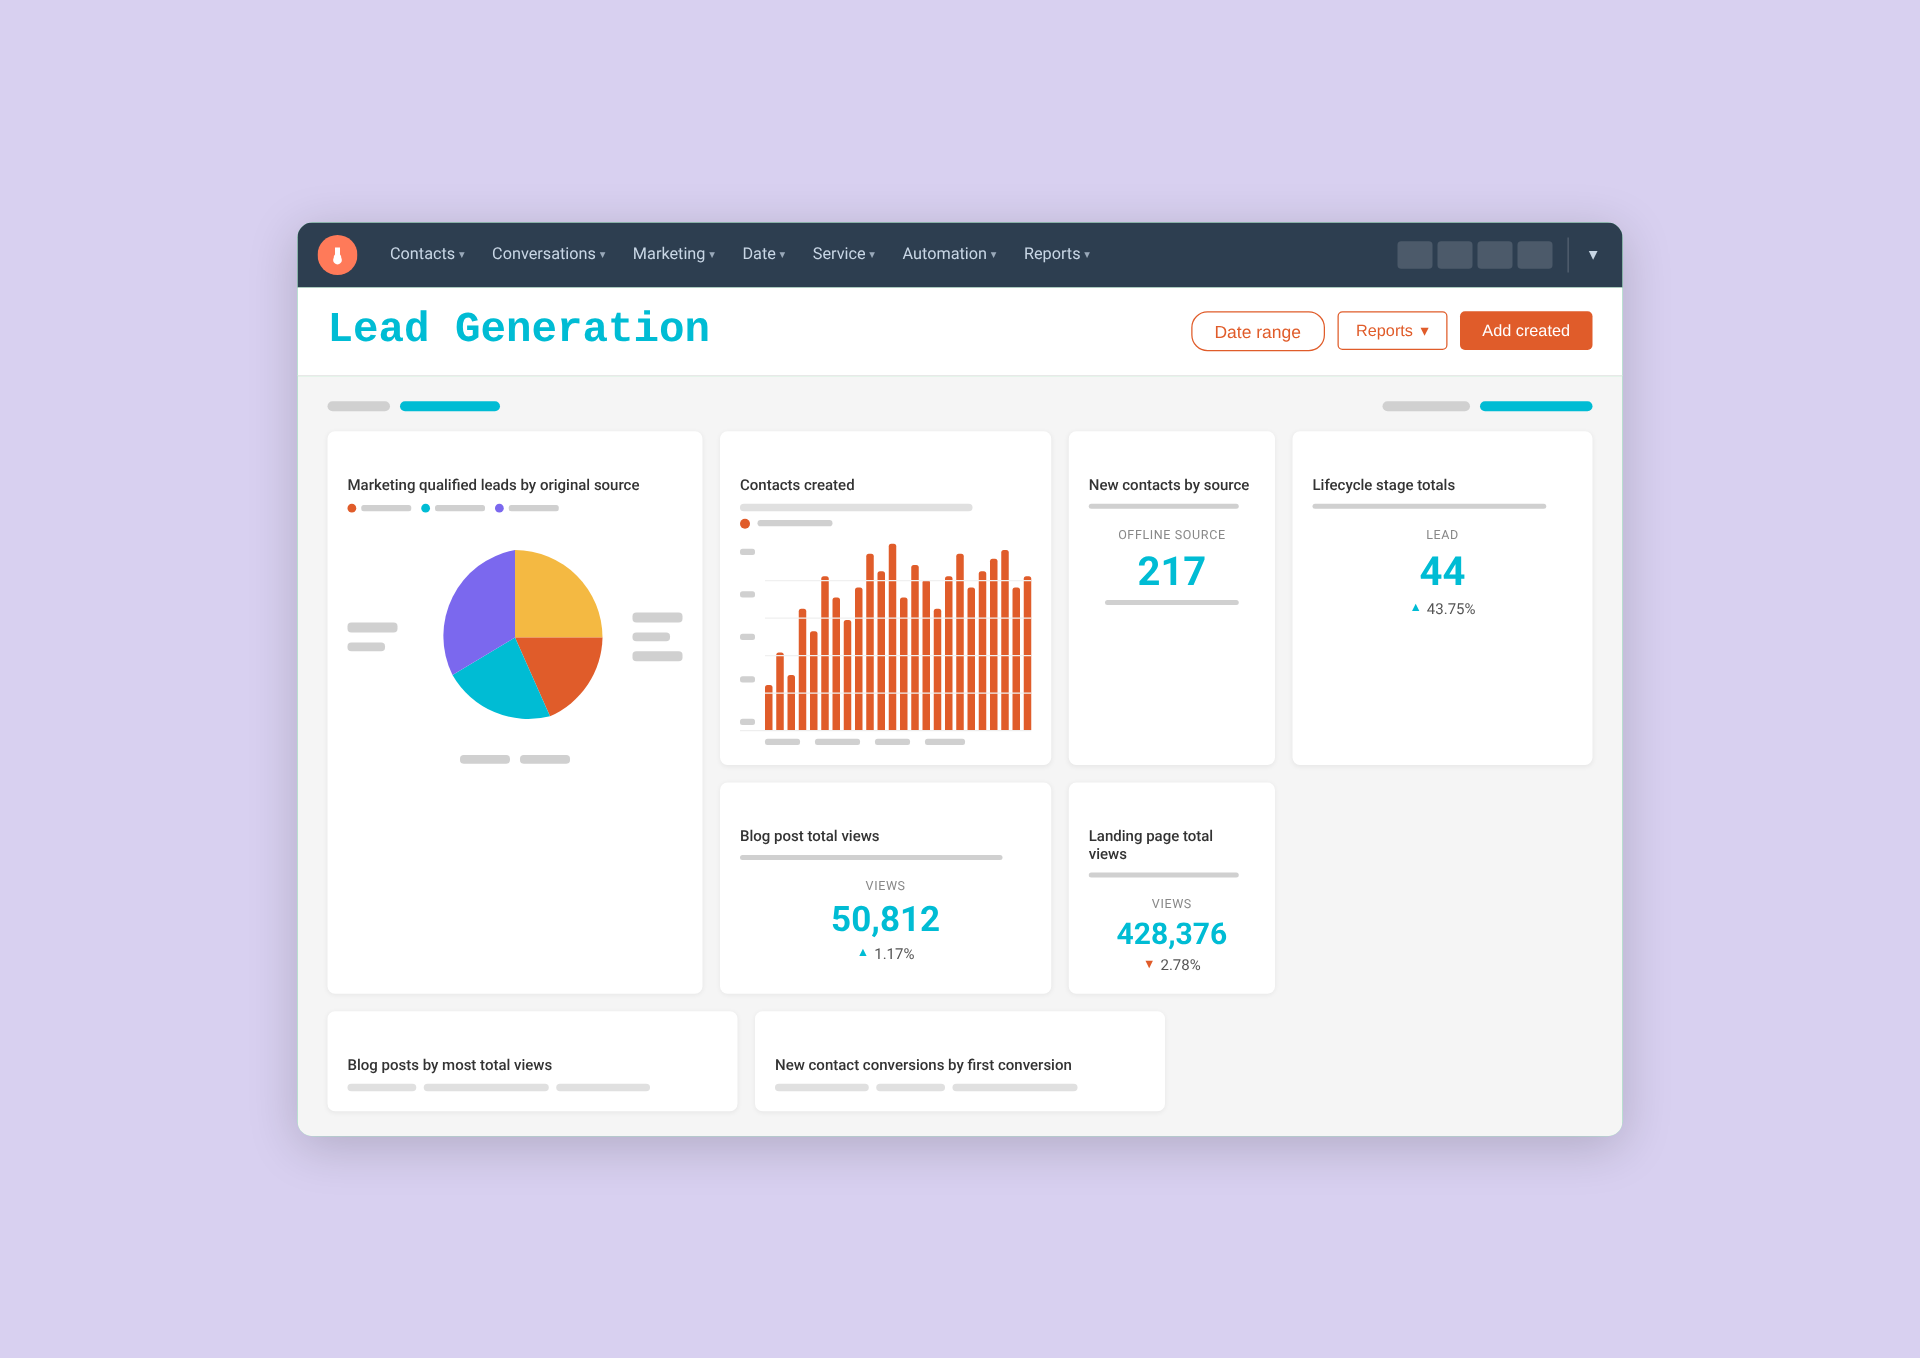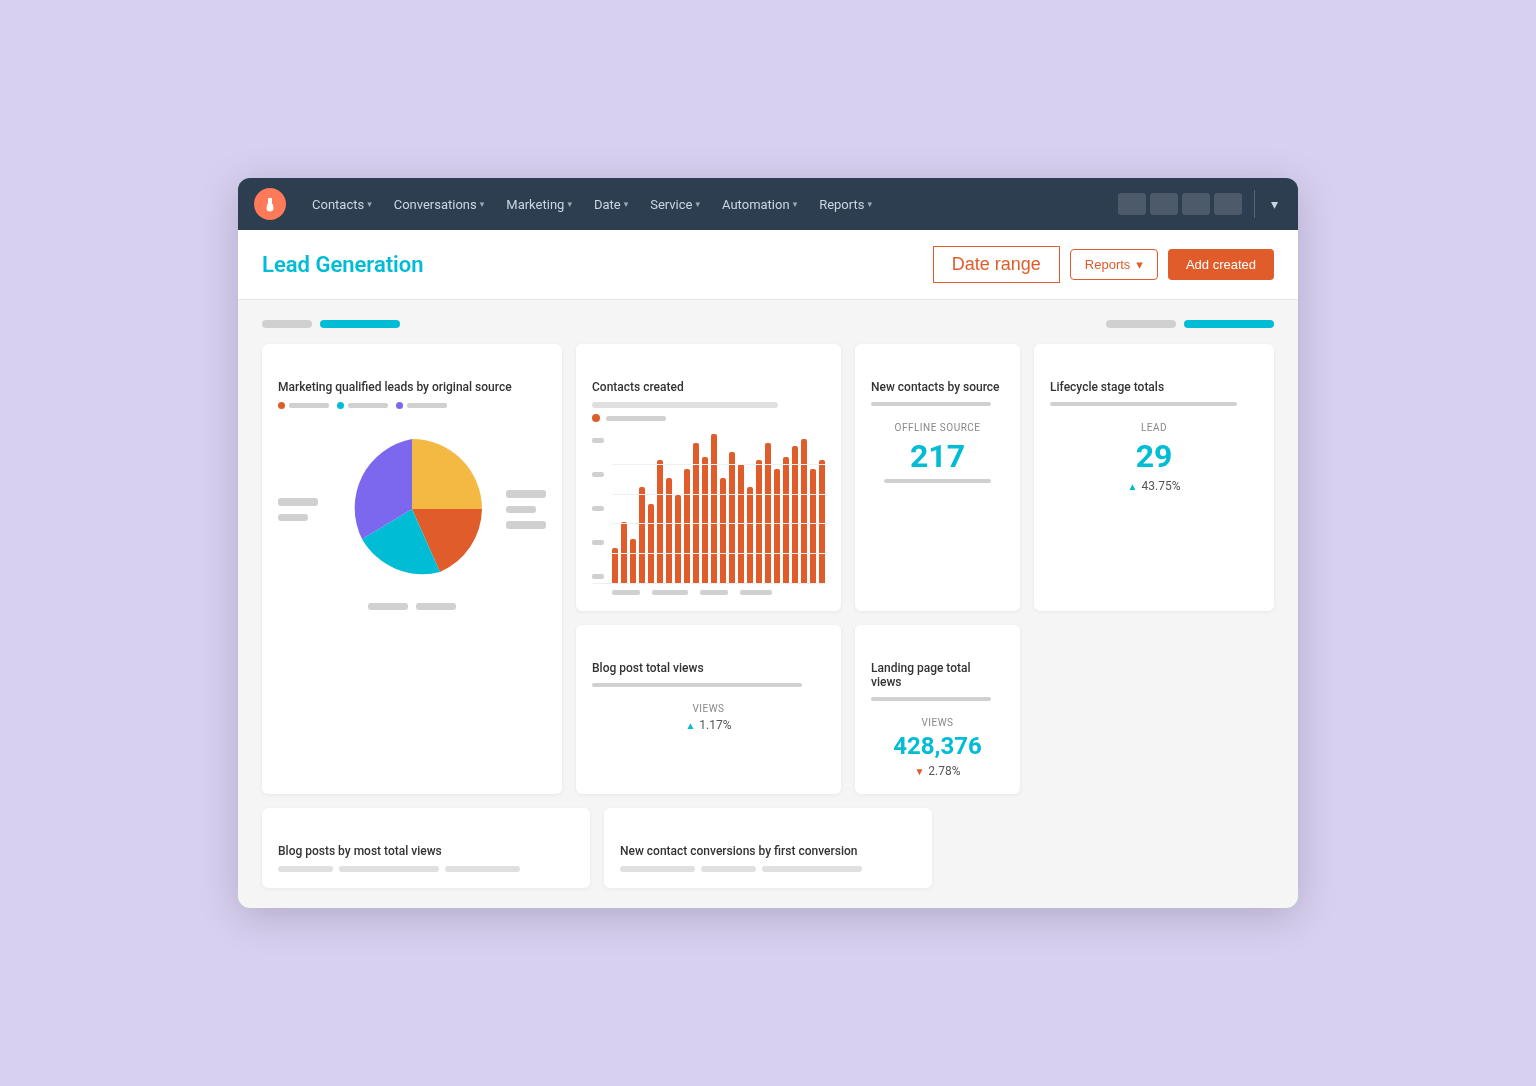--- a/index.html
+++ b/index.html
@@ -77,36 +77,37 @@
     
     .page-header {
       background: #fff;
       padding: 16px 24px;
       display: flex;
       align-items: center;
       justify-content: space-between;
       border-bottom: 1px solid #e8e8e8;
     }
     .page-title {
-      font-size: 22px;
+      font-size: 34px;
       font-weight: 600;
       color: #00bcd4;
+      font-family: Liberation Mono, monospace;
     }
     .header-actions {
       display: flex;
       align-items: center;
       gap: 10px;
     }
     .btn-outline {
       border: 1.5px solid #e05c2a;
       background: #fff;
       color: #e05c2a;
       padding: 7px 18px;
-      border-radius: 0;
-      font-size: 18px;
+      border-radius: 13px;
+      font-size: 14px;
       cursor: pointer;
       margin-left: 12px;
     }
     .btn-outline-dropdown {
       border: 1.5px solid #e05c2a;
       background: #fff;
       color: #e05c2a;
       padding: 7px 14px;
       border-radius: 4px;
       font-size: 13px;
@@ -453,21 +454,21 @@
         <div style="height:4px;background:#d0d0d0;border-radius:2px;margin-bottom:16px;width:90%"></div>
         <div class="metric-label">OFFLINE SOURCE</div>
         <div class="metric-value">217</div>
         <div class="metric-bar"></div>
       </div>
 
       <div class="card">
         <div class="card-title">Lifecycle stage totals</div>
         <div style="height:4px;background:#d0d0d0;border-radius:2px;margin-bottom:16px;width:90%"></div>
         <div class="metric-label">LEAD</div>
-        <div class="metric-value">29</div>
+        <div class="metric-value">44</div>
         <div class="metric-change">
           <span class="arrow-up">▲</span>
           <span>43.75%</span>
         </div>
       </div>
 
       <div class="card" style="grid-row: 1 / 3;">
         <div class="card-title">Marketing qualified leads by original source</div>
 
         <div class="pie-legend">
@@ -510,20 +511,21 @@
         <div style="display:flex;justify-content:center;gap:8px;margin-top:4px">
           <div style="height:7px;width:40px;background:#d0d0d0;border-radius:3px"></div>
           <div style="height:7px;width:40px;background:#d0d0d0;border-radius:3px"></div>
         </div>
       </div>
 
       <div class="card">
         <div class="card-title">Blog post total views</div>
         <div style="height:4px;background:#d0d0d0;border-radius:2px;margin-bottom:16px;width:90%"></div>
         <div class="metric-label">VIEWS</div>
+        <div class="metric-value" style="font-size:28px">50,812</div>
         <div class="metric-change">
           <span class="arrow-up">▲</span>
           <span>1.17%</span>
         </div>
       </div>
 
       <div class="card">
         <div class="card-title">Landing page total views</div>
         <div style="height:4px;background:#d0d0d0;border-radius:2px;margin-bottom:16px;width:90%"></div>
         <div class="metric-label">VIEWS</div>

